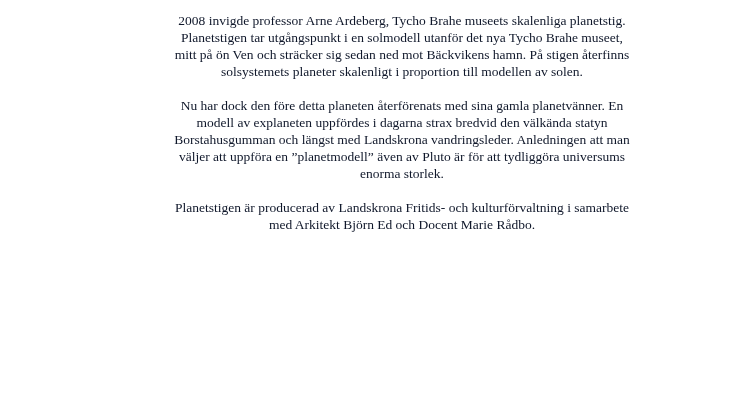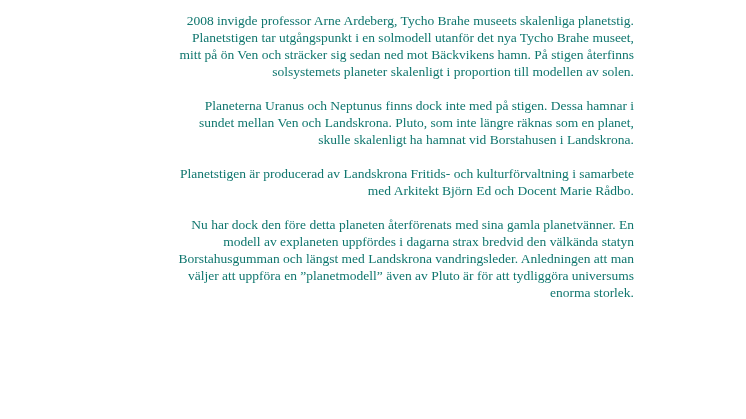--- a/index.html
+++ b/index.html
@@ -17,28 +17,27 @@
   .doc-body {
     position: absolute;
     left: 170px;
     top: 12px;
     width: 464px;
   }
   .doc-body p {
     margin: 0 0 17px 0;
     font-size: 13.5px;
     line-height: 17px;
-    color: #0f766e;
-    text-align: right;
+    color: #0f172a;
+    text-align: center;
   }
   .doc-body p:last-child {
     margin-bottom: 0;
   }
 </style>
 </head>
 <body>
 
 <div class="doc-body">
   <p>2008 invigde professor Arne Ardeberg, Tycho Brahe museets skalenliga planetstig. Planetstigen tar utgångspunkt i en solmodell utanför det nya Tycho Brahe museet, mitt på ön Ven och sträcker sig sedan ned mot Bäckvikens hamn. På stigen återfinns solsystemets planeter skalenligt i proportion till modellen av solen.</p>
-  <p>Planeterna Uranus och Neptunus finns dock inte med på stigen. Dessa hamnar i sundet mellan Ven och Landskrona. Pluto, som inte längre räknas som en planet, skulle skalenligt ha hamnat vid Borstahusen i Landskrona.</p>
+  <p>Nu har dock den före detta planeten återförenats med sina gamla planetvänner. En modell av explaneten uppfördes i dagarna strax bredvid den välkända statyn Borstahusgumman och längst med Landskrona vandringsleder. Anledningen att man väljer att uppföra en ”planetmodell” även av Pluto är för att tydliggöra universums enorma storlek.</p>
   <p>Planetstigen är producerad av Landskrona Fritids- och kulturförvaltning i samarbete med Arkitekt Björn Ed och Docent Marie Rådbo.</p>
-  <p>Nu har dock den före detta planeten återförenats med sina gamla planetvänner. En modell av explaneten uppfördes i dagarna strax bredvid den välkända statyn Borstahusgumman och längst med Landskrona vandringsleder. Anledningen att man väljer att uppföra en ”planetmodell” även av Pluto är för att tydliggöra universums enorma storlek.</p>
 </div>
 
 </body></html>

